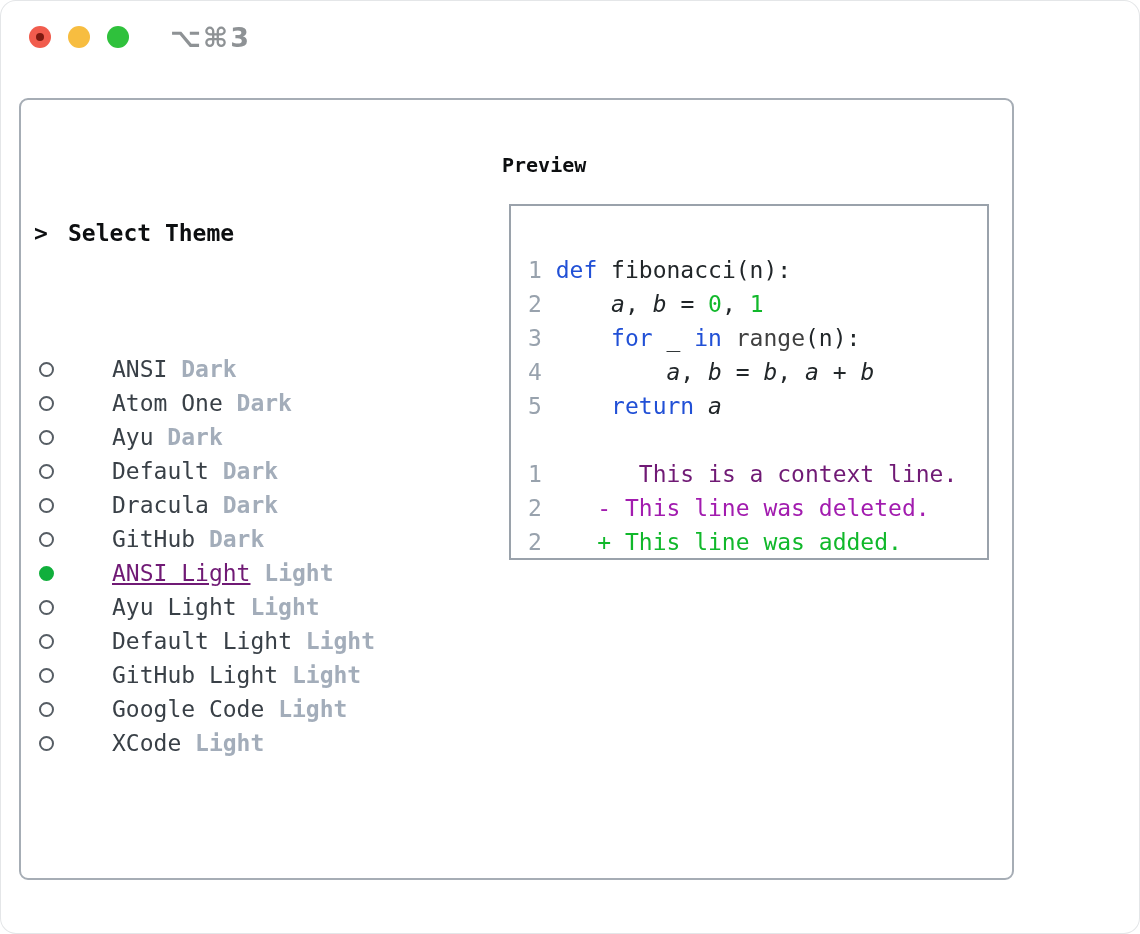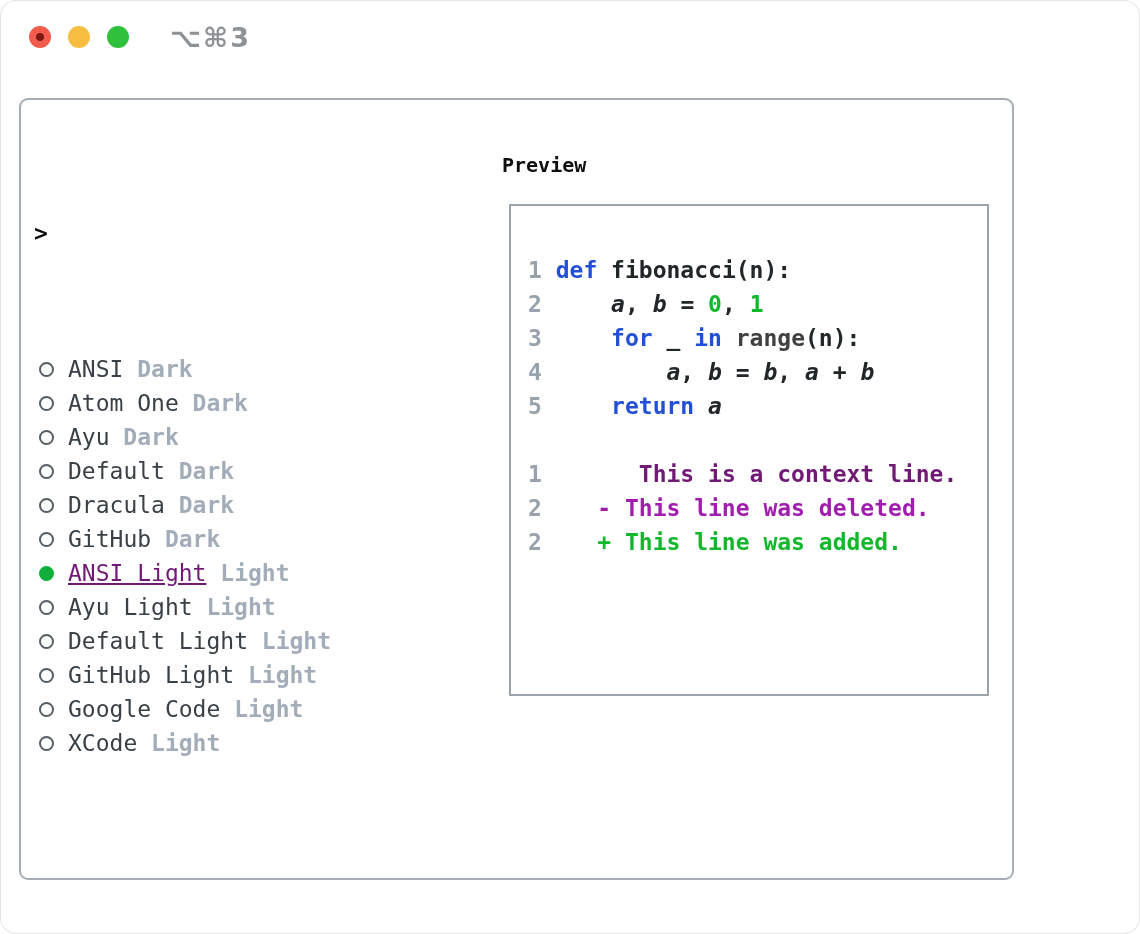--- a/index.html
+++ b/index.html
@@ -20,28 +20,28 @@
   .main-box{position:absolute;left:19px;top:98px;width:995px;height:782px;border:2px solid #a6adb5;border-radius:9px;box-sizing:border-box;background:#ffffff;}
 
   
   .left-col{position:absolute;left:13px;top:48px;font-size:23px;line-height:34px;white-space:pre;}
   .row{display:flex;align-items:center;height:34px;}
   .marker{width:34px;flex:0 0 34px;display:flex;align-items:center;}
   .prompt{font-weight:bold;color:#0d0f11;}
   .dot{width:15px;height:15px;margin-left:5px;border-radius:50%;border:2px solid #565d64;box-sizing:border-box;}
   .dot.sel{background:#10af3c;border-color:#10af3c;}
   .section-title{font-weight:bold;color:#0d0f11;}
-  .name{color:#394047;}
+  .name{color:#394047;margin-left:44px;}
   .name.sel{color:#701a75;text-decoration:underline;}
   .tag{color:#a3adba;margin-left:13.8px;font-weight:bold;}
   .spacer{height:34px;}
 
   
   .preview-title{position:absolute;left:481px;top:48px;height:34px;line-height:34px;font-size:20px;font-weight:bold;color:#0d0f11;}
-  .preview-box{position:absolute;left:488px;top:104px;width:480px;height:492px;border:2px solid #9aa2ab;box-sizing:border-box;background:#ffffff;font-weight:bold;}
+  .preview-box{position:absolute;left:488px;top:104px;width:480px;height:356px;border:2px solid #9aa2ab;box-sizing:border-box;background:#ffffff;}
   .code{padding:47px 0 0 17px;font-size:23px;line-height:34px;white-space:pre;}
   .code-line{height:34px;}
   .tok-num{color:#98a2ad;}
   .tok-pl{color:#212629;}
   .tok-kw{color:#2150d6;}
   .tok-cyan{color:#404040;}
   .tok-grn{color:#11b82b;}
   .tok-var{color:#212629;font-style:italic;}
   .tok-ctx{color:#701a75;}
   .tok-del{color:#a21caf;}
@@ -57,20 +57,21 @@
     <div class="light yellow"></div>
     <div class="light green"></div>
   </div>
   <div class="shortcut">⌥⌘3</div>
 
   <div class="main-box">
 
     <div class="left-col">
       <div class="row">
         <span class="marker prompt">&gt;</span>
+        <span class="section-title">Select Theme</span>
       </div>
 
       <div id="theme-list"><div class="row"><span class="marker"><span class="dot"></span></span><span class="name">ANSI</span><span class="tag">Dark</span></div><div class="row"><span class="marker"><span class="dot"></span></span><span class="name">Atom One</span><span class="tag">Dark</span></div><div class="row"><span class="marker"><span class="dot"></span></span><span class="name">Ayu</span><span class="tag">Dark</span></div><div class="row"><span class="marker"><span class="dot"></span></span><span class="name">Default</span><span class="tag">Dark</span></div><div class="row"><span class="marker"><span class="dot"></span></span><span class="name">Dracula</span><span class="tag">Dark</span></div><div class="row"><span class="marker"><span class="dot"></span></span><span class="name">GitHub</span><span class="tag">Dark</span></div><div class="row"><span class="marker"><span class="dot sel"></span></span><span class="name sel">ANSI Light</span><span class="tag">Light</span></div><div class="row"><span class="marker"><span class="dot"></span></span><span class="name">Ayu Light</span><span class="tag">Light</span></div><div class="row"><span class="marker"><span class="dot"></span></span><span class="name">Default Light</span><span class="tag">Light</span></div><div class="row"><span class="marker"><span class="dot"></span></span><span class="name">GitHub Light</span><span class="tag">Light</span></div><div class="row"><span class="marker"><span class="dot"></span></span><span class="name">Google Code</span><span class="tag">Light</span></div><div class="row"><span class="marker"><span class="dot"></span></span><span class="name">XCode</span><span class="tag">Light</span></div></div>
 
       <div class="spacer"></div>
 
       
 
       
 

